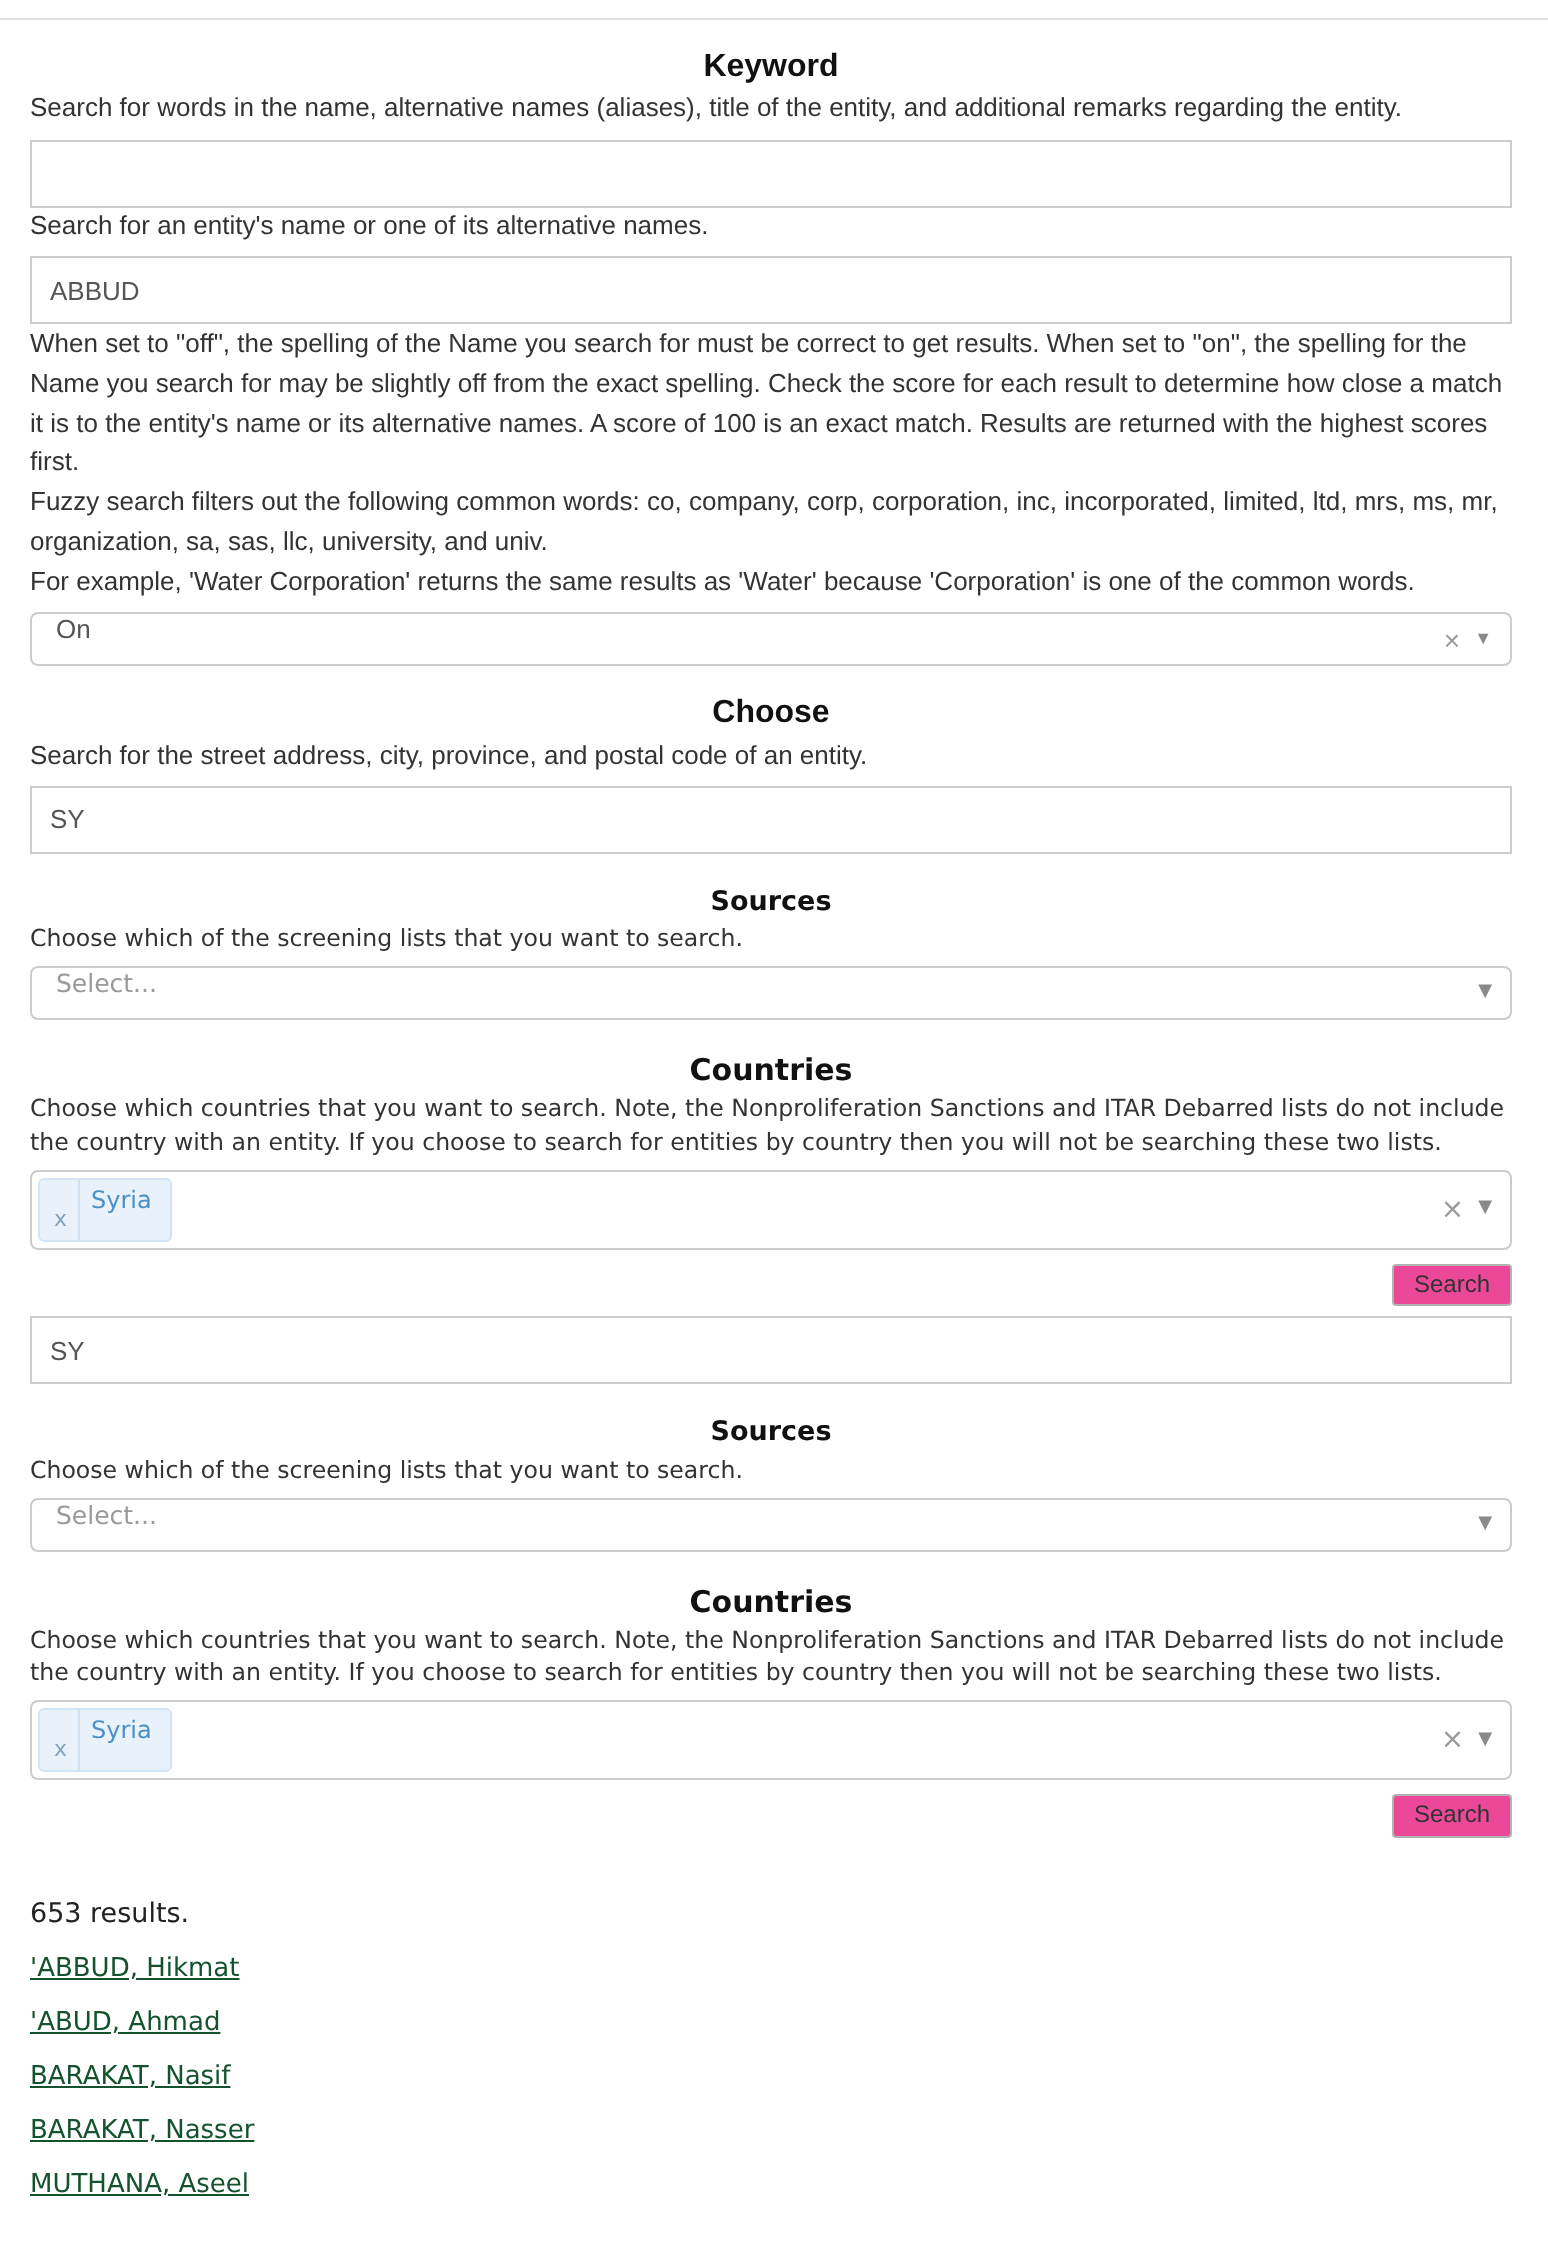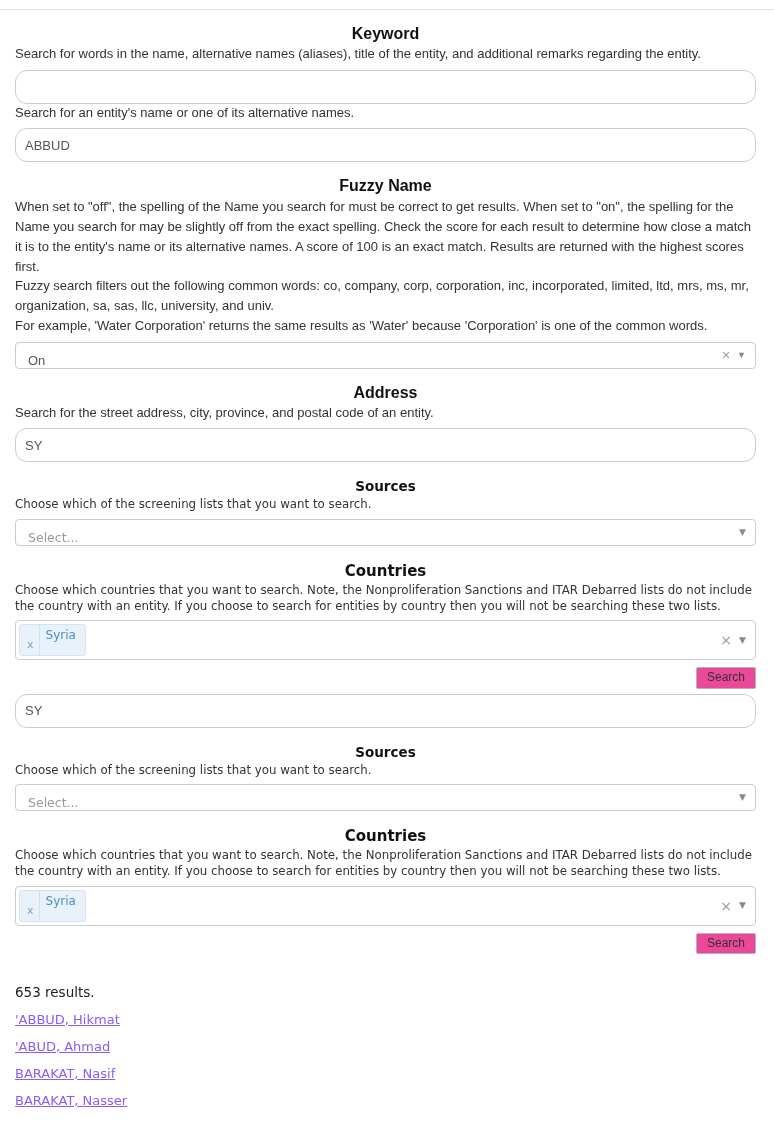--- a/index.html
+++ b/index.html
@@ -31,38 +31,38 @@
     margin: 0 0 6px 0;
     line-height: 1.42;
   }
   .fuzzy-para { font-size: 13px; color: #333; margin: 0; line-height: 1.52; }
   .fuzzy-para.last { margin-bottom: 6px; }
 
   .text-input {
     width: 100%;
     height: 24px;
     border: 1px solid #ccc;
-    border-radius: 12px;
+    border-radius: 0;
     padding: 16px 9px;
     font-size: 13px;
     color: #555;
     font-family: "Liberation Sans", sans-serif;
     outline: none;
     display: block;
   }
 
   
   .select-control {
     position: relative;
     width: 100%;
     height: 27px;
     border: 1px solid #ccc;
     border-radius: 4px;
     display: flex;
-    align-items: flex-end;
+    align-items: flex-start;
     padding: 0 44px 0 12px;
     font-size: 13px;
     color: #555;
     background: #fff;
     cursor: pointer;
   }
   .select-control .placeholder { color: #999; }
   .select-right {
     position: absolute;
     right: 9px;
@@ -133,21 +133,21 @@
     cursor: pointer;
     line-height: 1.2;
   }
 
   .results { font-family: "DejaVu Sans", sans-serif; }
   .results-count { font-size: 13.5px; color: #222; margin: 30px 0 0 0; }
   .result-link {
     display: table;
     margin-top: 12px;
     font-size: 13px;
-    color: #8b5cf6;
+    color: #14532d;
     text-decoration: underline;
     cursor: pointer;
   }
 </style>
 </head>
 <body>
 
 <div class="page">
   <hr class="top-rule">
 
@@ -156,35 +156,34 @@
     <p class="section-desc">Search for words in the name, alternative names (aliases), title of the entity, and additional remarks regarding the entity.</p>
     <input class="text-input" type="text" value="" style="">
   </div>
 
   <div class="section">
     <p class="section-desc">Search for an entity's name or one of its alternative names.</p>
     <input class="text-input" type="text" value="ABBUD" style="">
   </div>
 
   <div class="section">
-    <div class="section-title">Fuzzy Name</div>
     <p class="fuzzy-para">When set to "off", the spelling of the Name you search for must be correct to get results. When set to "on", the spelling for the Name you search for may be slightly off from the exact spelling. Check the score for each result to determine how close a match it is to the entity's name or its alternative names. A score of 100 is an exact match. Results are returned with the highest scores first.</p>
     <p class="fuzzy-para">Fuzzy search filters out the following common words: co, company, corp, corporation, inc, incorporated, limited, ltd, mrs, ms, mr, organization, sa, sas, llc, university, and univ.</p>
     <p class="fuzzy-para last">For example, 'Water Corporation' returns the same results as 'Water' because 'Corporation' is one of the common words.</p>
     <div class="select-control">
       <span>On</span>
       <span class="select-right">
         <span class="clear-x">×</span>
         <span class="caret">▼</span>
       </span>
     </div>
   </div>
 
   <div class="section">
-    <div class="section-title">Address</div>
+    <div class="section-title">Choose</div>
     <p class="section-desc">Search for the street address, city, province, and postal code of an entity.</p>
     <input class="text-input" type="text" value="SY" style="">
   </div>
 
   <div class="section wide sources">
     <div class="section-title">Sources</div>
     <p class="section-desc">Choose which of the screening lists that you want to search.</p>
     <div class="select-control">
       <span class="placeholder">Select...</span>
       <span class="select-right">

